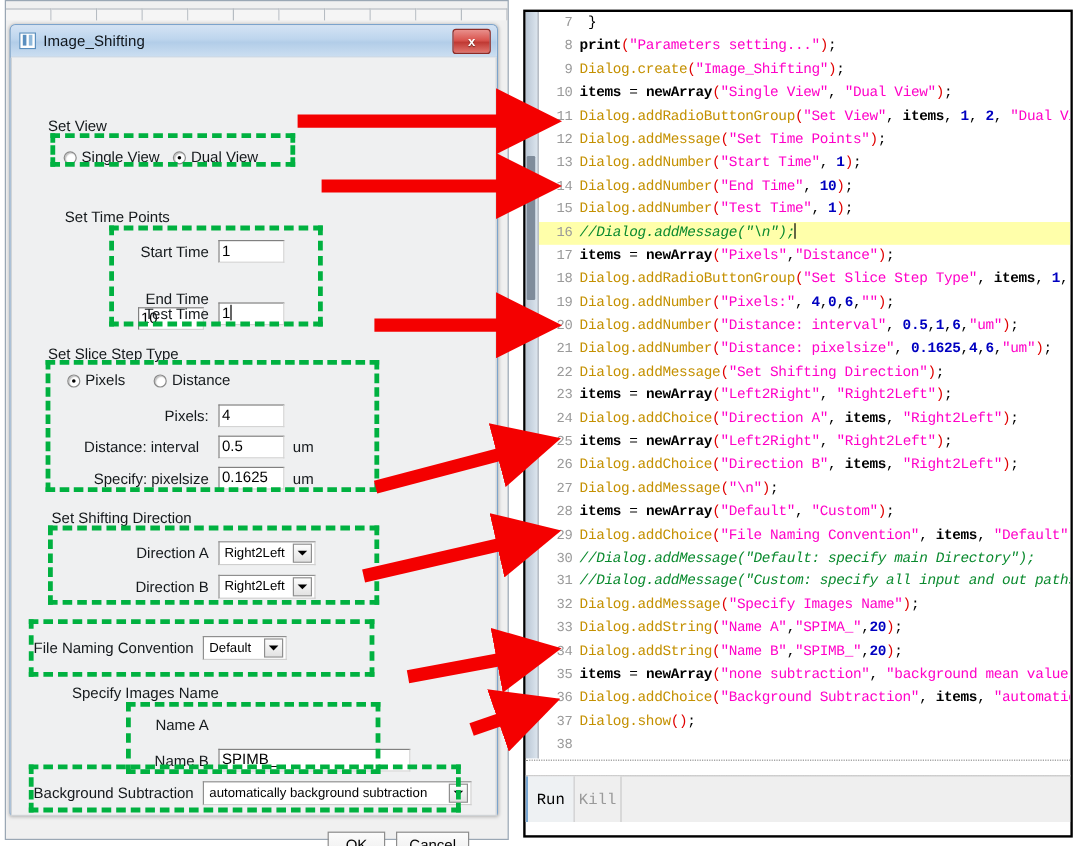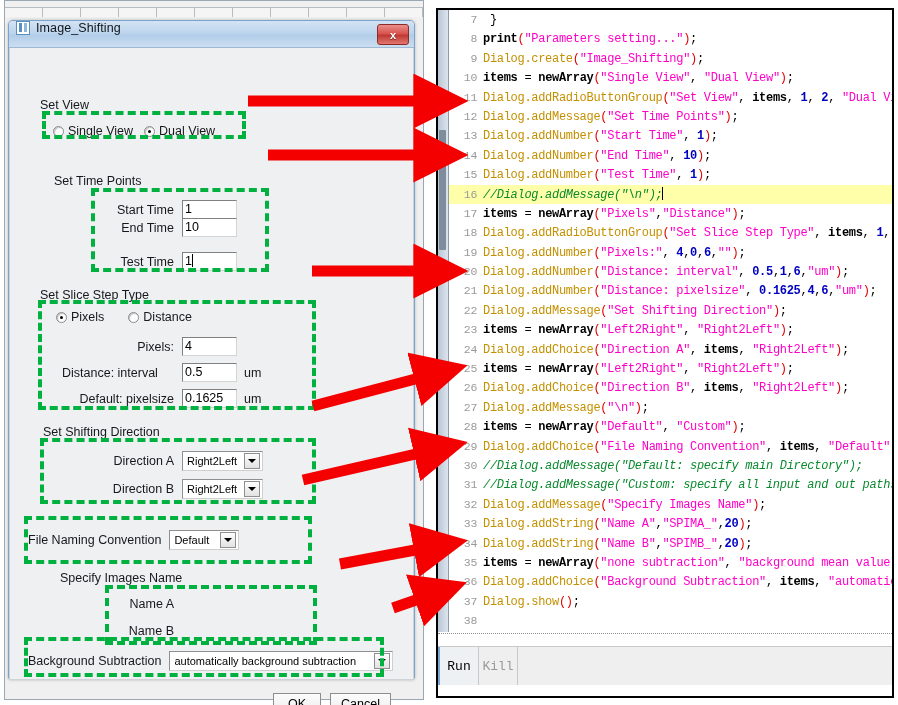--- a/index.html
+++ b/index.html
@@ -32,21 +32,21 @@
     border-radius:5px 5px 3px 3px;
     box-sizing:border-box;
     box-shadow:0 0 3px rgba(0,0,0,.25);
   }
   #titlebar{
     height:26px;
     background:linear-gradient(#cfe0f2,#bcd4ec 48%,#aecbe8 52%,#cadeF2);
     background:linear-gradient(180deg,#d4e3f4 0%,#bdd5ed 45%,#b2cde8 55%,#cbdef1 100%);
     border-radius:4px 4px 0 0;
     border-bottom:1px solid #9fb9d4;
-    display:flex;padding:0 20px 0 7px;
+    display:flex;align-items:center;padding:0 20px 0 7px;
     position:relative;
   }
   .title-icon{
     width:14px;height:14px;margin-right:6px;flex:none;position:relative;
     background:#ffffff;border:1px solid #5b8fbf;box-sizing:border-box;
   }
   .title-icon:before{
     content:"";position:absolute;left:2px;top:1px;width:3px;height:9px;background:#5b8fbf;
   }
   .title-icon:after{
@@ -237,21 +237,21 @@
       <span class="radio on"></span>
       <span class="lbl">Dual View</span>
     </div>
 
     <div class="section-title" style="position:absolute;left:44px;top:126px;">Set Time Points</div>
 
     <div style="position:absolute;left:92px;top:152px;" class="row">
       <span class="lbl" style="width:72px;text-align:right;margin-right:8px;">Start Time</span>
       <span class="tfield" style="width:55px;">1</span>
     </div>
-    <div style="position:absolute;left:92px;top:170px;" class="row">
+    <div style="position:absolute;left:92px;top:194px;flex-direction:column;" class="row">
       <span class="lbl" style="width:72px;text-align:right;margin-right:8px;">End Time</span>
       <span class="tfield" style="width:55px;">10</span>
     </div>
     <div style="position:absolute;left:92px;top:204px;" class="row">
       <span class="lbl" style="width:72px;text-align:right;margin-right:8px;">Test Time</span>
       <span class="tfield" style="width:55px;"><span>1</span><span class="caret"></span></span>
     </div>
 
     <div class="section-title" style="position:absolute;left:30px;top:240px;">Set Slice Step Type</div>
 
@@ -260,26 +260,26 @@
       <span class="lbl" style="margin-right:24px;">Pixels</span>
       <span class="radio"></span>
       <span class="lbl">Distance</span>
     </div>
 
     <div style="position:absolute;left:52px;top:289px;" class="row">
       <span class="lbl" style="width:112px;text-align:right;margin-right:8px;">Pixels:</span>
       <span class="tfield" style="width:55px;">4</span>
     </div>
     <div style="position:absolute;left:52px;top:315px;" class="row">
-      <span class="lbl" style="width:112px;text-align:left;margin-right:8px;">Distance: interval</span>
+      <span class="lbl" style="width:112px;text-align:center;margin-right:8px;">Distance: interval</span>
       <span class="tfield" style="width:55px;">0.5</span>
       <span class="lbl" style="margin-left:7px;">um</span>
     </div>
     <div style="position:absolute;left:52px;top:341px;" class="row">
-      <span class="lbl" style="width:112px;text-align:right;margin-right:8px;">Default: pixelsize</span>
+      <span class="lbl" style="width:112px;text-align:right;margin-right:8px;">Specify: pixelsize</span>
       <span class="tfield" style="width:55px;">0.1625</span>
       <span class="lbl" style="margin-left:7px;">um</span>
     </div>
 
     <div class="section-title" style="position:absolute;left:33px;top:377px;">Set Shifting Direction</div>
 
     <div style="position:absolute;left:52px;top:403px;" class="row">
       <span class="lbl" style="width:112px;text-align:right;margin-right:8px;">Direction A</span>
       <span class="combo" style="width:81px;">
         <span class="ctext">Right2Left</span>
@@ -308,20 +308,21 @@
       </span>
     </div>
 
     <div class="section-title" style="position:absolute;left:50px;top:523px;">Specify Images Name</div>
 
     <div style="position:absolute;left:100px;top:549px;" class="row">
       <span class="lbl" style="width:64px;text-align:right;margin-right:8px;">Name A</span>
     </div>
     <div style="position:absolute;left:100px;top:576px;" class="row">
       <span class="lbl" style="width:64px;text-align:right;margin-right:8px;">Name B</span>
+      <span class="tfield" style="width:160px;">SPIMB_</span>
     </div>
 
     <div style="position:absolute;left:18px;top:603px;" class="row">
       <span class="lbl" style="margin-right:8px;">Background Subtraction</span>
       <span class="combo" style="width:224px;">
         <span class="ctext">automatically background subtraction</span>
         <span class="carrow">
             <i></i>
           </span>
       </span>

